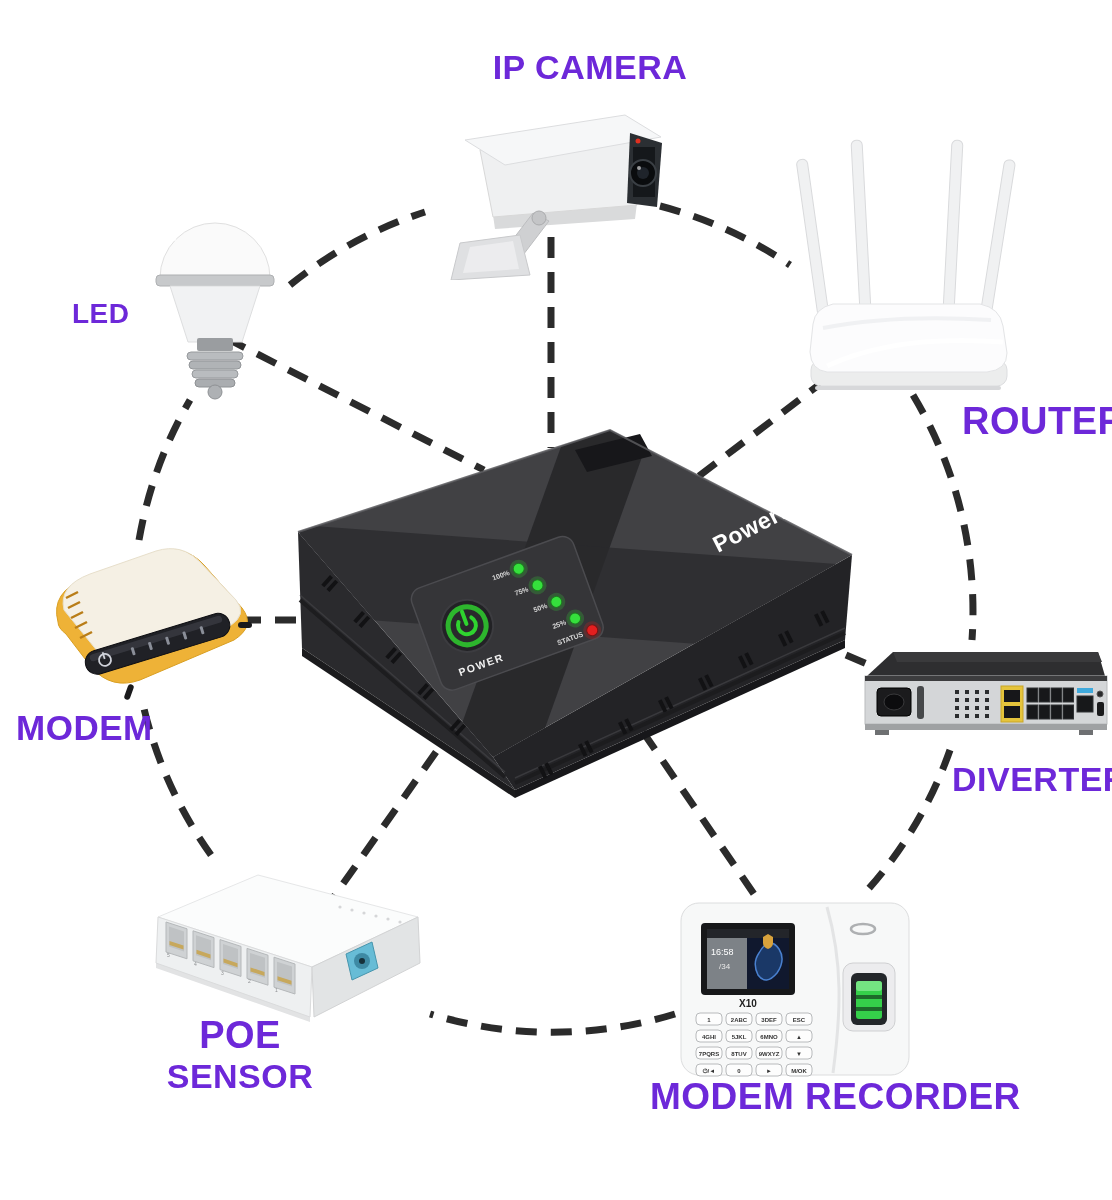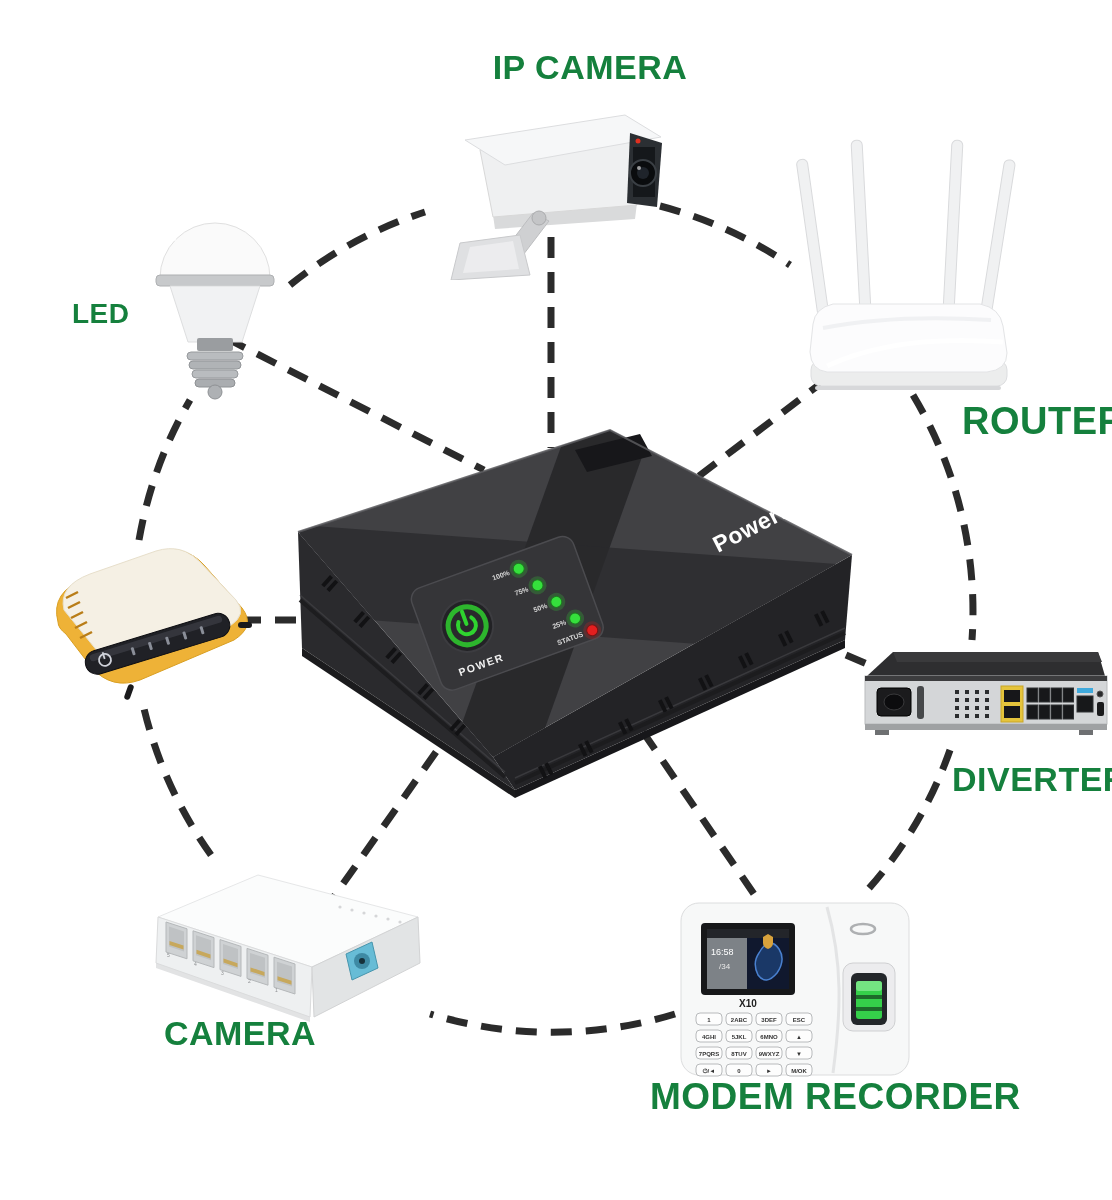--- a/index.html
+++ b/index.html
@@ -1,20 +1,20 @@
 <!DOCTYPE html>
 <html><head>
 <meta charset="utf-8">
 <style>
   html,body{margin:0;padding:0;background:#fff;}
   #stage{position:relative;width:1112px;height:1200px;background:#ffffff;overflow:hidden;
          font-family:"Liberation Sans",sans-serif;}
   #wires{position:absolute;left:0;top:0;z-index:1;}
   .dev{position:absolute;z-index:2;}
-  .lbl{position:absolute;z-index:3;font-weight:bold;color:#15803d;letter-spacing:.5px;
+  .lbl{position:absolute;z-index:3;font-weight:bold;color:#6d28d9;letter-spacing:.5px;
        font-family:"Liberation Sans",sans-serif;white-space:nowrap;}
   .lbl.center{text-align:center;}
   svg text{font-family:"Liberation Sans",sans-serif;}
 </style>
 </head>
 <body>
 
 <div id="stage">
 
   <svg id="wires" width="1112" height="1200" viewBox="0 0 1112 1200">
@@ -367,19 +367,21 @@
         <rect x="172" y="104" width="3" height="8" rx="1"></rect>
       </g>
     </g>
     <rect x="96" y="146" width="6" height="16" rx="3" transform="rotate(20 99 154)" fill="#1a1a1c"></rect>
     <rect x="208" y="84" width="14" height="6" rx="3" fill="#1a1a1c"></rect>
   </svg>
 
   <div class="lbl center" style="left:470px;top:48px;width:240px;font-size:34px">IP CAMERA</div>
   <div class="lbl" style="left:72px;top:298px;font-size:28px">LED</div>
   <div class="lbl" style="left:962px;top:400px;font-size:38px">ROUTER</div>
+  <div class="lbl" style="left:16px;top:708px;font-size:35px">MODEM</div>
   <div class="lbl" style="left:952px;top:760px;font-size:34px">DIVERTER</div>
   <div class="lbl center" style="left:650px;top:1076px;width:285px;font-size:37px">MODEM RECORDER</div>
   <div class="lbl center" style="left:150px;top:1014px;width:180px;font-size:38px;line-height:1.12">
-    <div style="font-size:34px">CAMERA</div>
+    <div>POE</div>
+    <div style="font-size:34px">SENSOR</div>
   </div>
 
 </div>
 
 </body></html>

